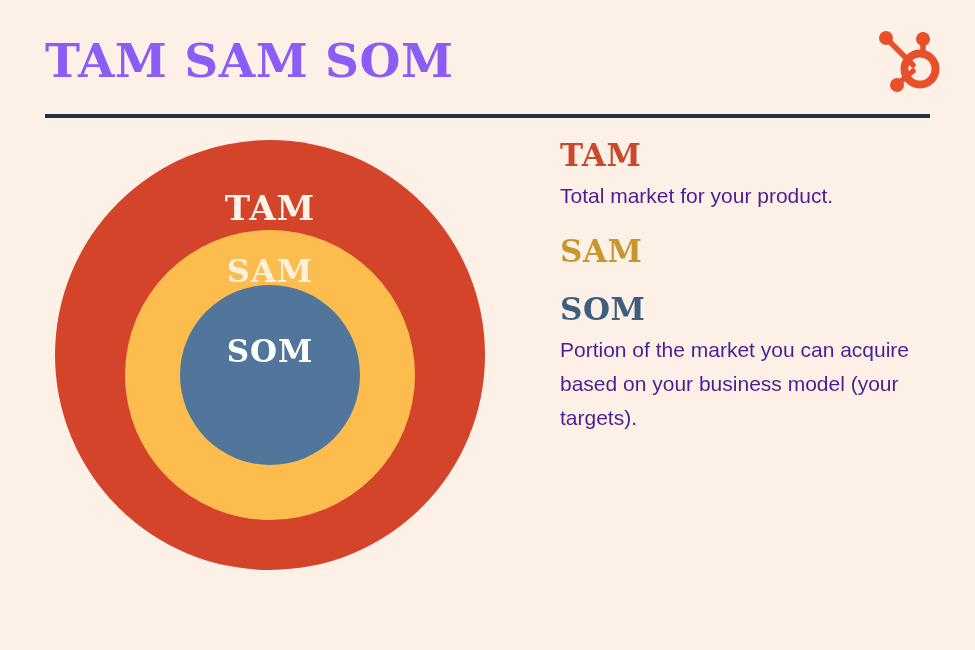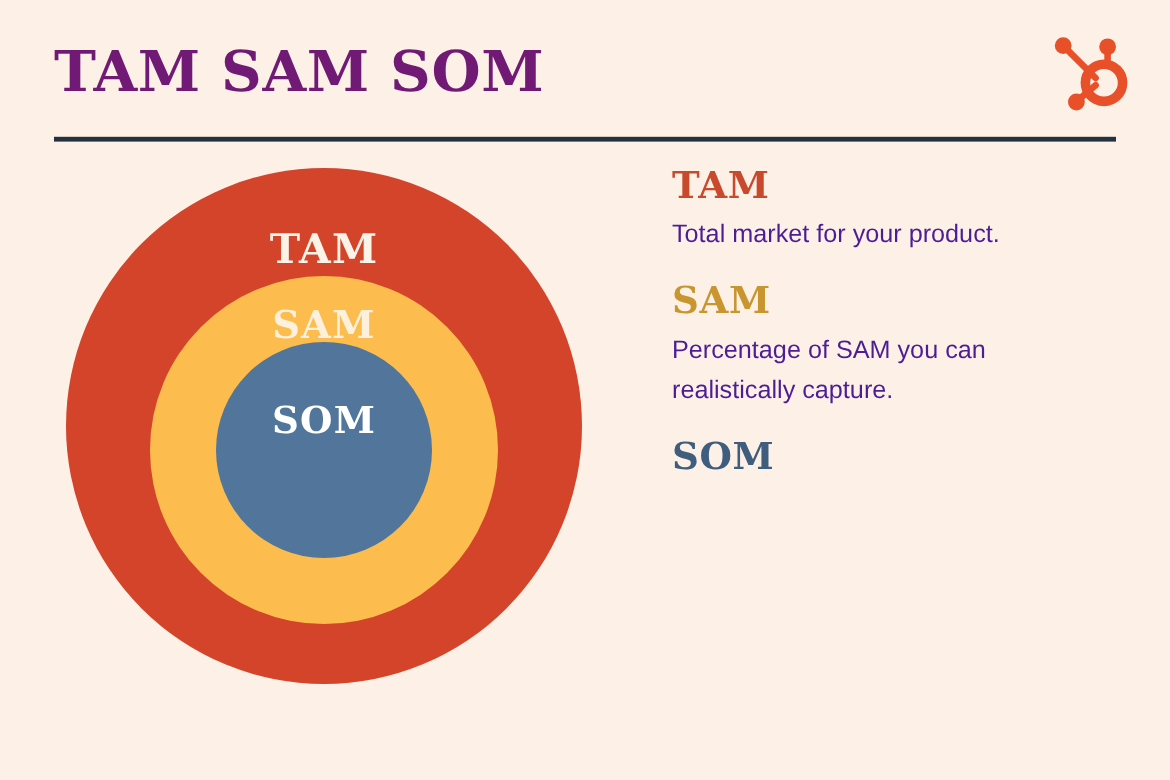--- a/index.html
+++ b/index.html
@@ -29,21 +29,21 @@
     top: 32px;
     width: 885px;
     height: 85px;
   }
 
   .page-title {
     font-family: "DejaVu Serif", "Liberation Serif", serif;
     font-weight: bold;
     font-size: 47px;
     letter-spacing: 0.5px;
-    color: #701a75;
+    color: #8b5cf6;
     line-height: 58px;
     margin: 0;
     white-space: nowrap;
   }
 
   .title-rule {
     position: absolute;
     left: 0;
     top: 82px;
     width: 885px;
@@ -199,22 +199,22 @@
 
   <div class="definitions">
 
     <div class="def-block">
       <h2 class="def-heading tam">TAM</h2>
       <p class="def-body">Total market for your product.</p>
     </div>
 
     <div class="def-block">
       <h2 class="def-heading sam">SAM</h2>
-      <p class="def-body">Percentage of SAM you can realistically capture.</p>
     </div>
 
     <div class="def-block">
       <h2 class="def-heading som">SOM</h2>
+      <p class="def-body">Portion of the market you can acquire based on your business model (your targets).</p>
     </div>
 
   </div>
 
 </div>
 
 </body></html>

